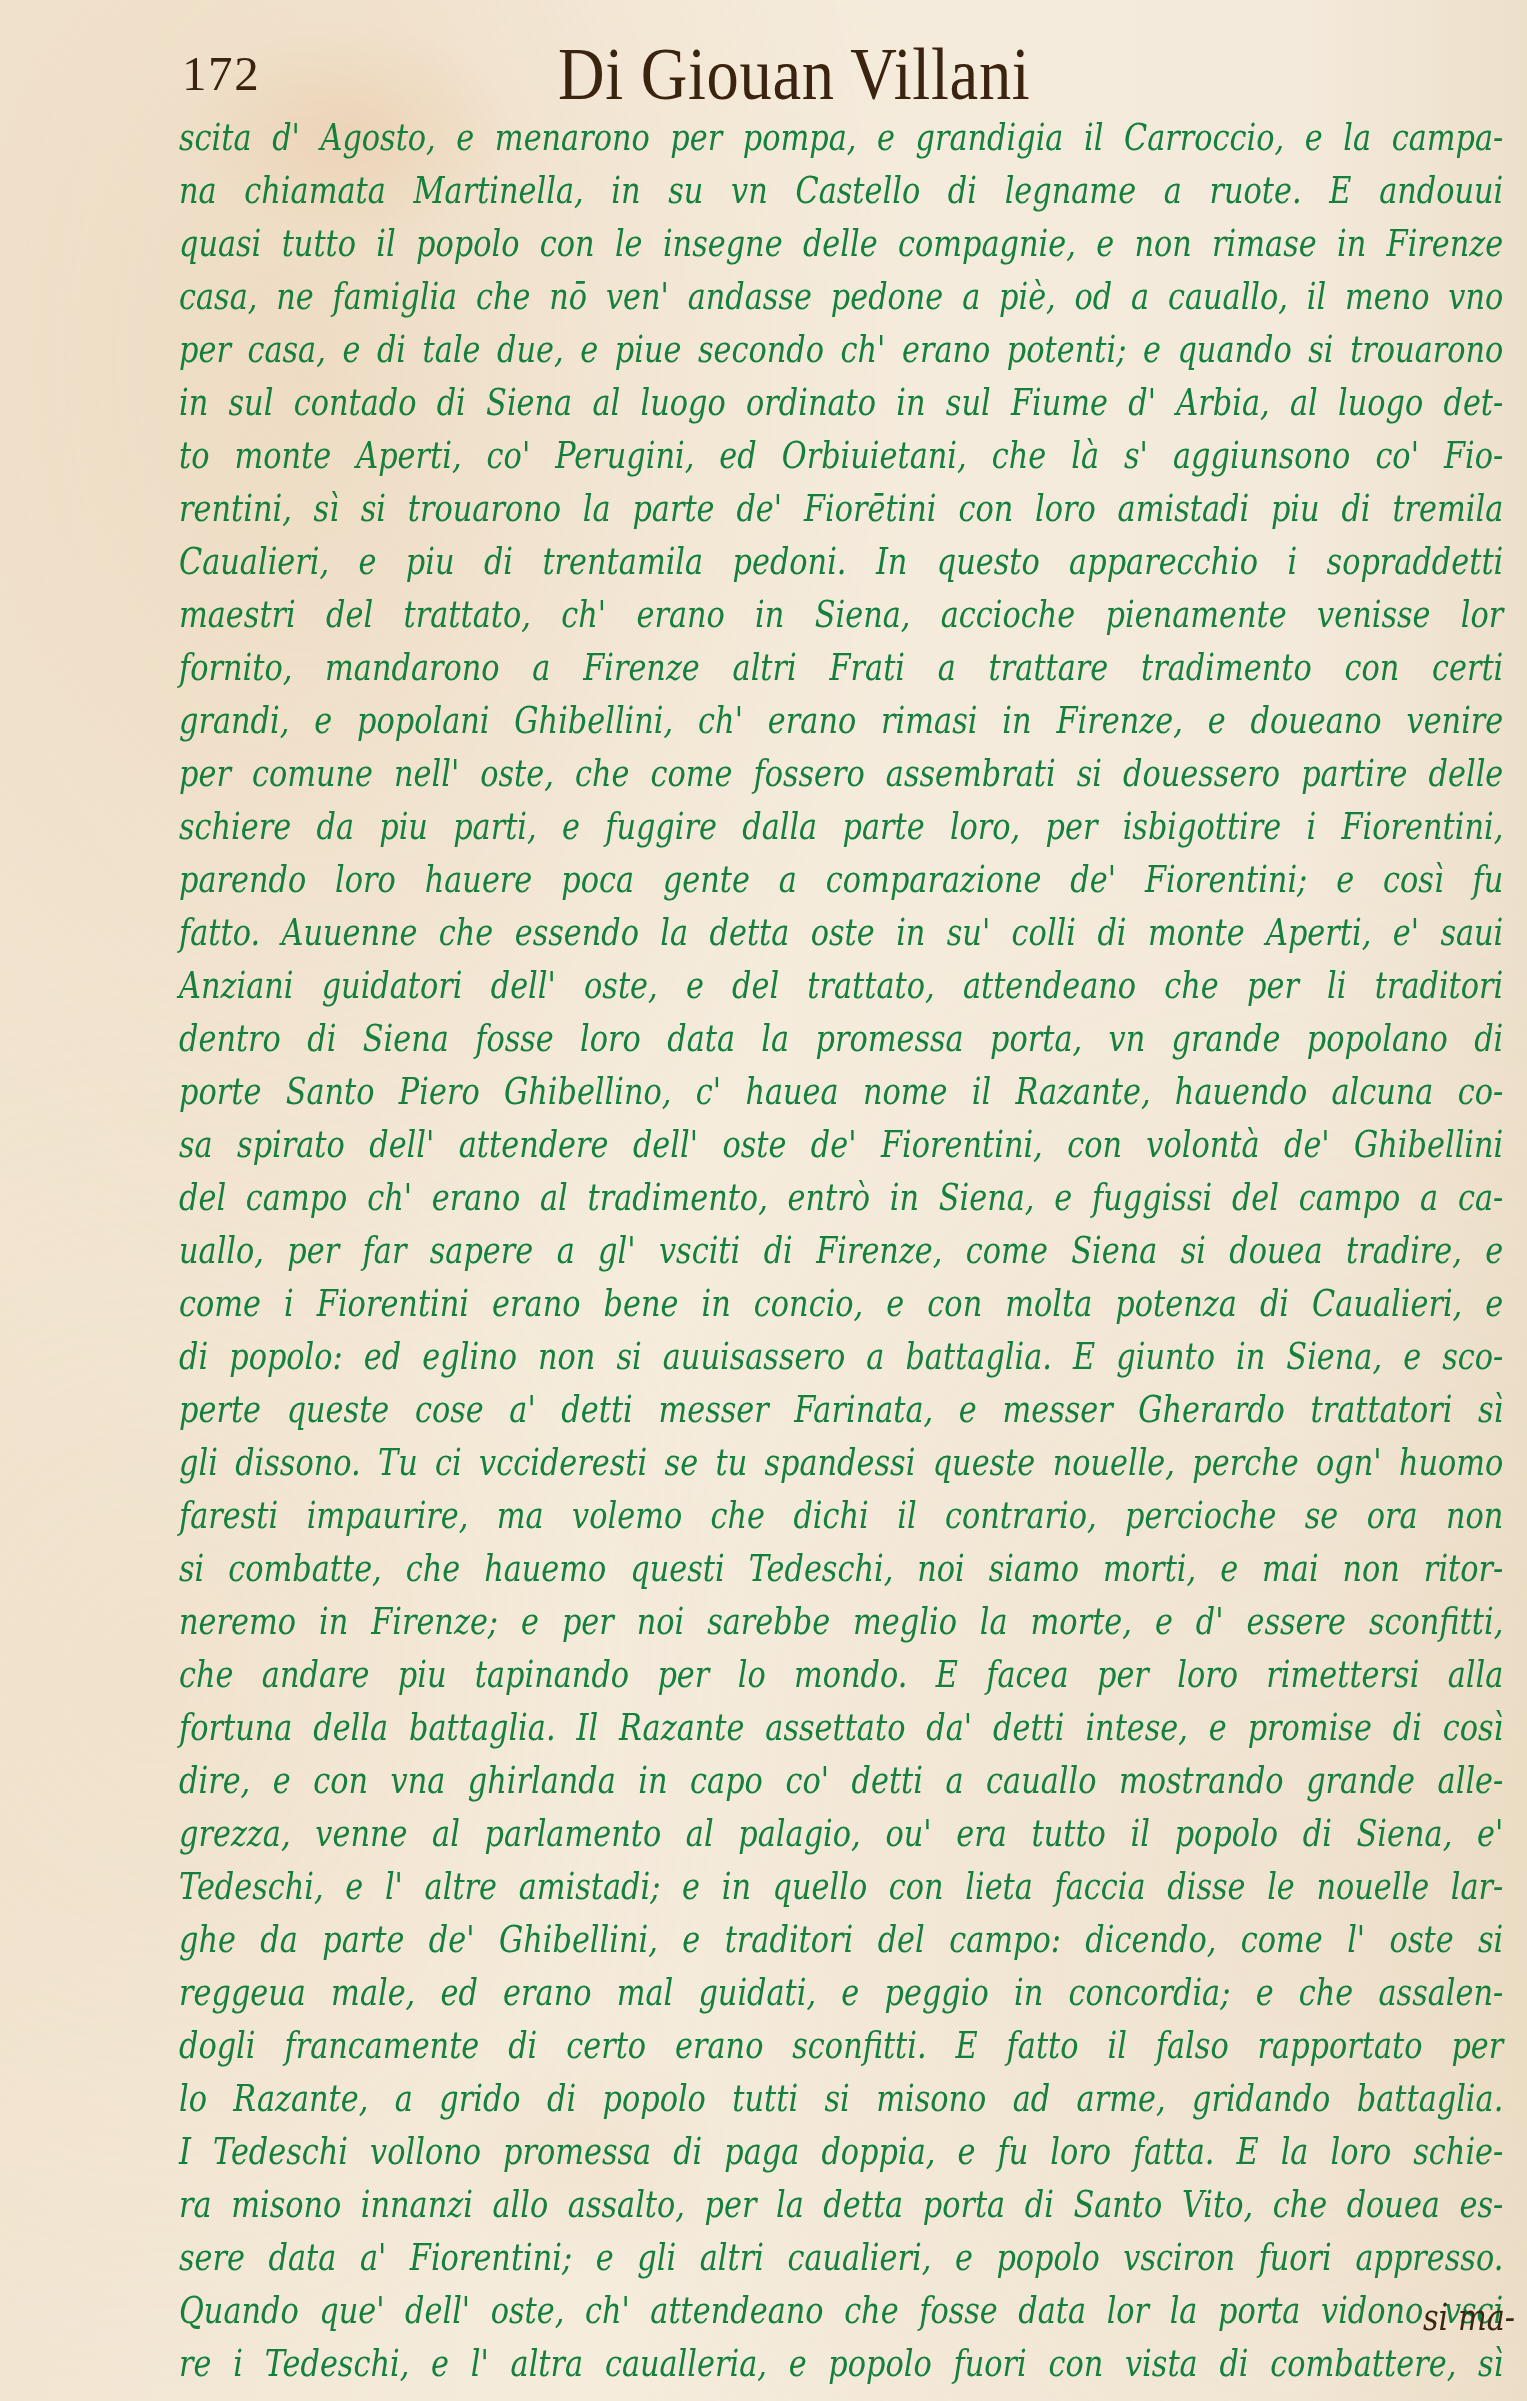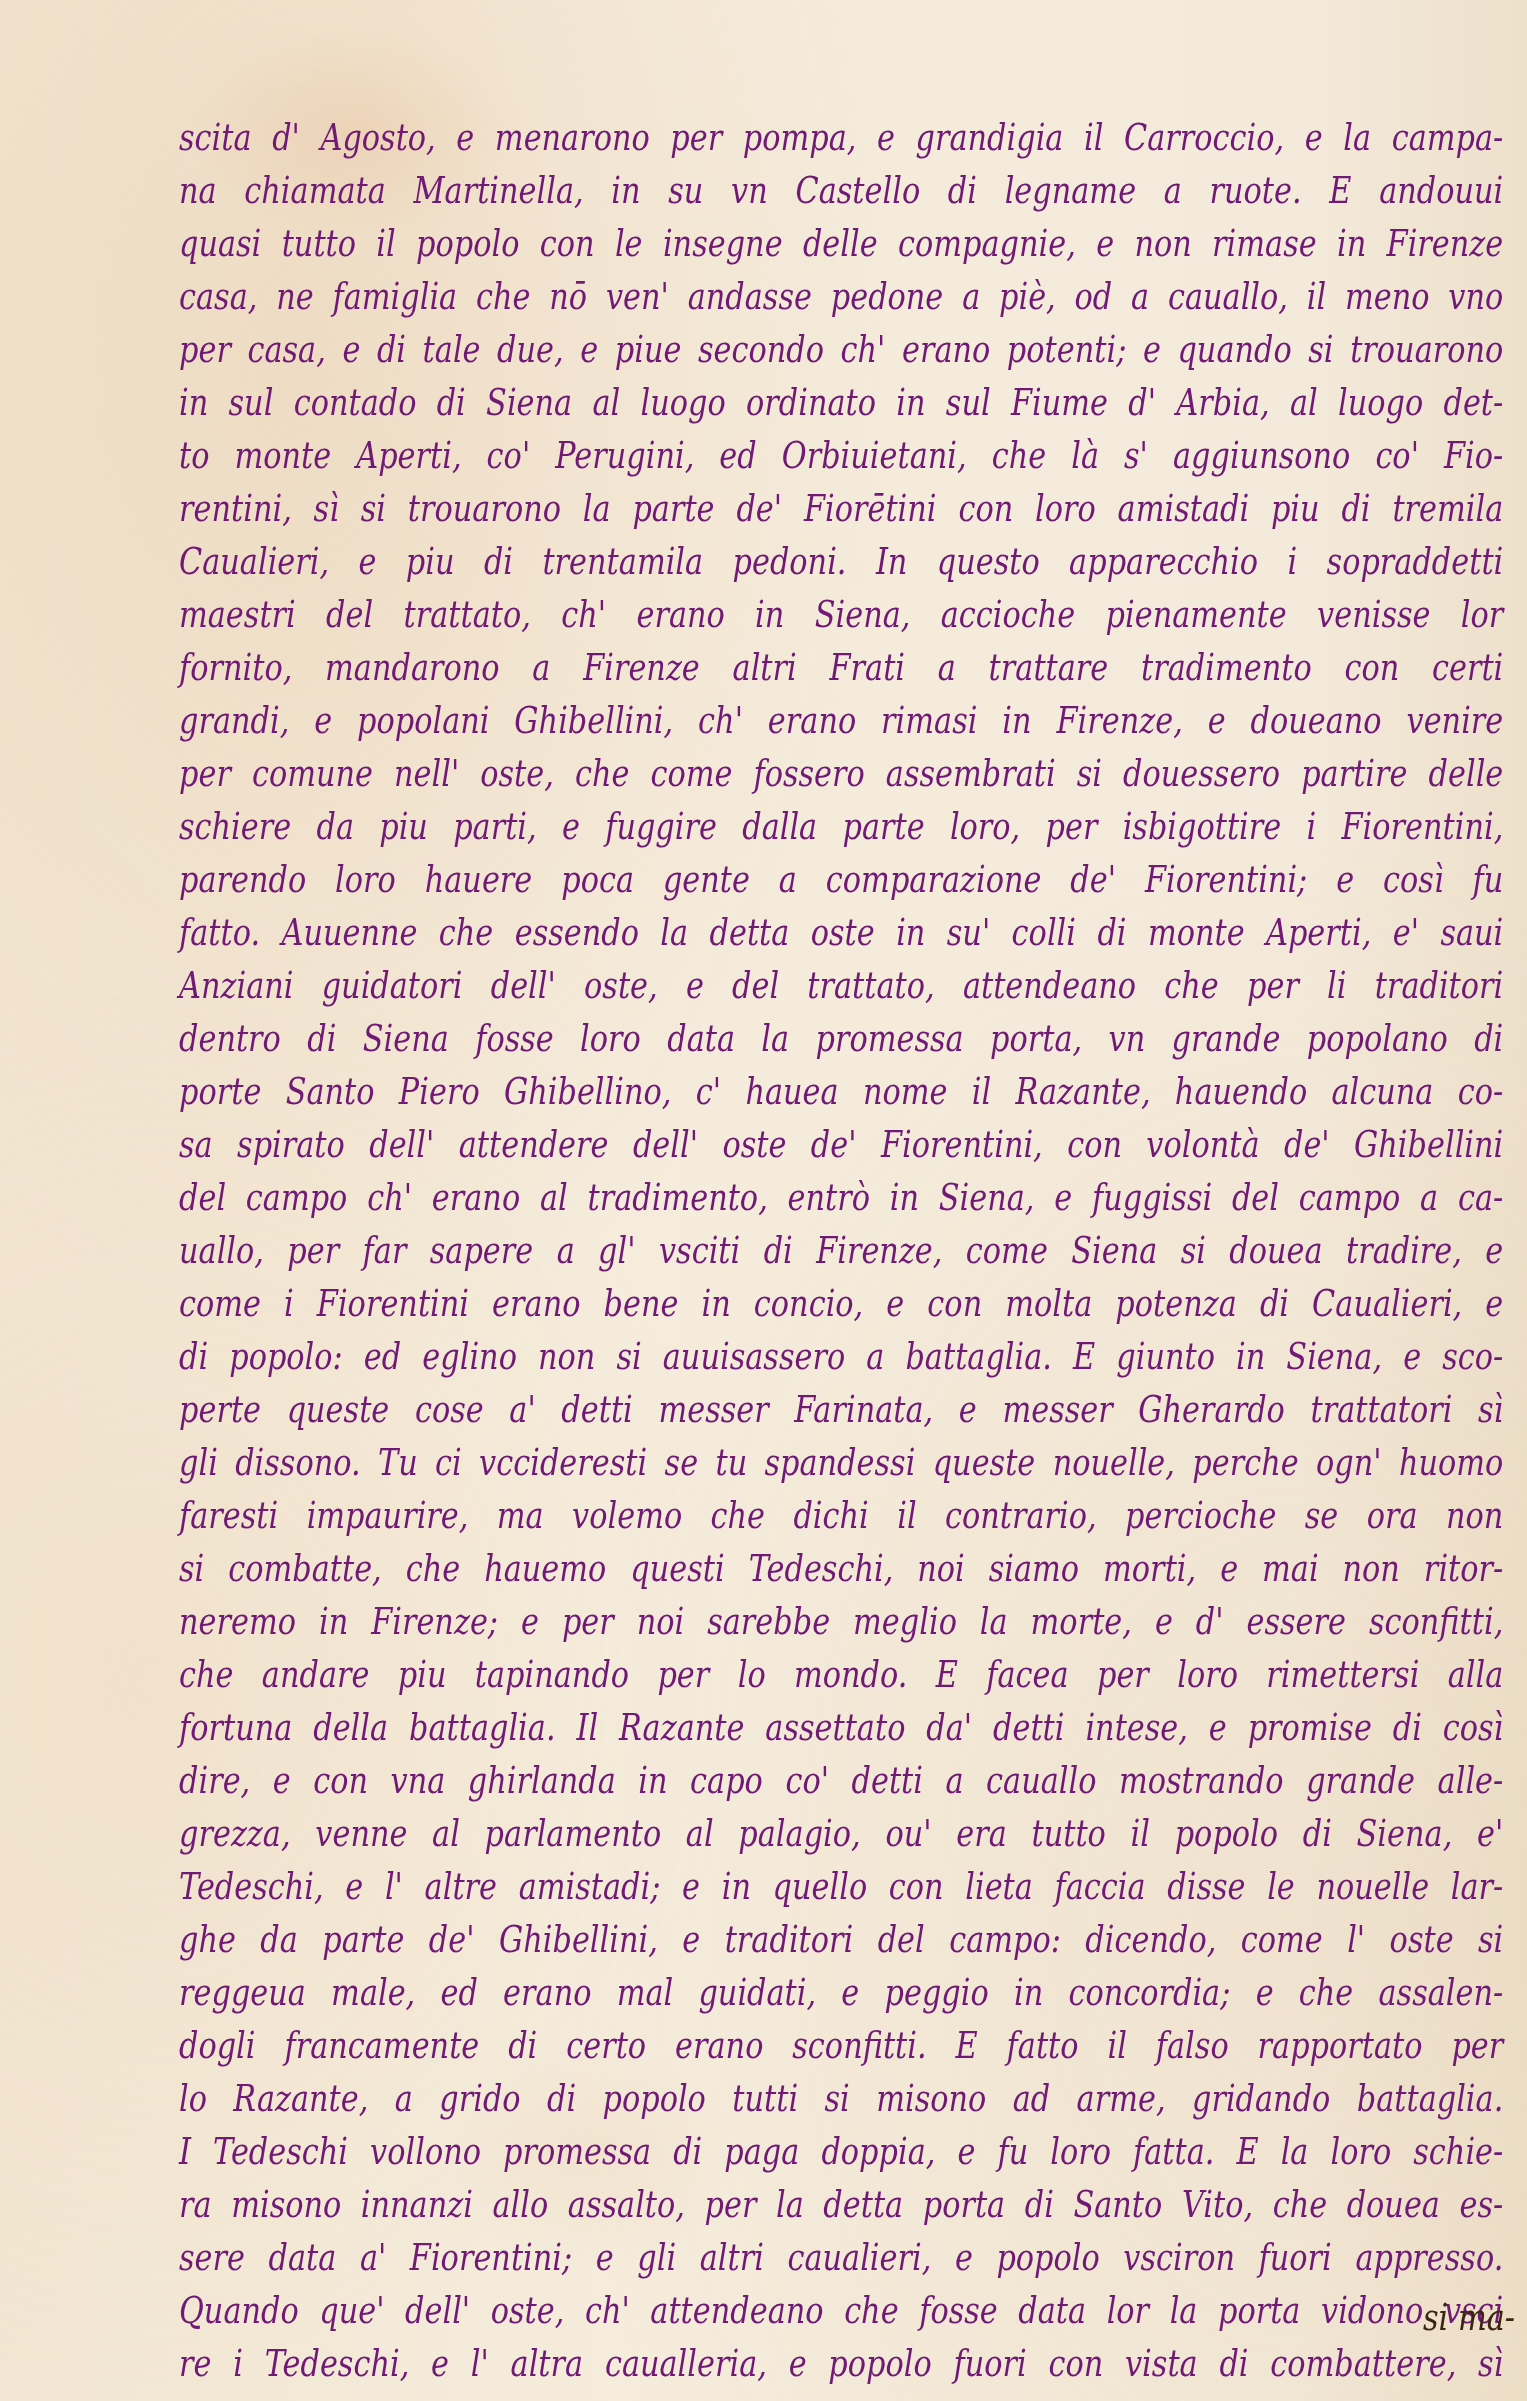--- a/index.html
+++ b/index.html
@@ -54,21 +54,21 @@
       transform-origin: left top;
       white-space: nowrap;
     }
     .body-text {
       position: absolute;
       left: 179px;
       top: 111px;
       width: 1325px;
       font-family: "DejaVu Serif", serif;
       font-style: italic;
-      color: #701a75;
+      color: #15803d;
     }
     .line {
       height: 53px;
       line-height: 53px;
       font-size: 37px;
       white-space: nowrap;
       text-align: justify;
       text-align-last: justify;
       transform: scaleX(0.82);
       transform-origin: left center;
@@ -93,20 +93,24 @@
     }
   </style>
 </head>
 <body>
 
 <div class="page">
 
   <div class="stain" style="left:188px;top:23.5px;width:329px;height:219px;background:radial-gradient(ellipse, rgba(225,170,120,0.22), rgba(225,170,120,0) 70%);"></div>
   <div class="stain" style="left:439px;top:2038px;width:298px;height:235px;background:radial-gradient(ellipse, rgba(225,180,135,0.15), rgba(225,180,135,0) 70%);"></div>
 
+  <div class="header">
+    <span class="page-number">172</span>
+    <span class="running-title">Di Giouan Villani</span>
+  </div>
 
   <div class="body-text">
     <div class="line">scita d' Agosto, e menarono per pompa, e grandigia il Carroccio, e la campa-</div>
     <div class="line">na chiamata Martinella, in su vn Castello di legname a ruote. E andouui</div>
     <div class="line">quasi tutto il popolo con le insegne delle compagnie, e non rimase in Firenze</div>
     <div class="line">casa, ne famiglia che nō ven' andasse pedone a piè, od a cauallo, il meno vno</div>
     <div class="line">per casa, e di tale due, e piue secondo ch' erano potenti; e quando si trouarono</div>
     <div class="line">in sul contado di Siena al luogo ordinato in sul Fiume d' Arbia, al luogo det-</div>
     <div class="line">to monte Aperti, co' Perugini, ed Orbiuietani, che là s' aggiunsono co' Fio-</div>
     <div class="line">rentini, sì si trouarono la parte de' Fiorētini con loro amistadi piu di tremila</div>

